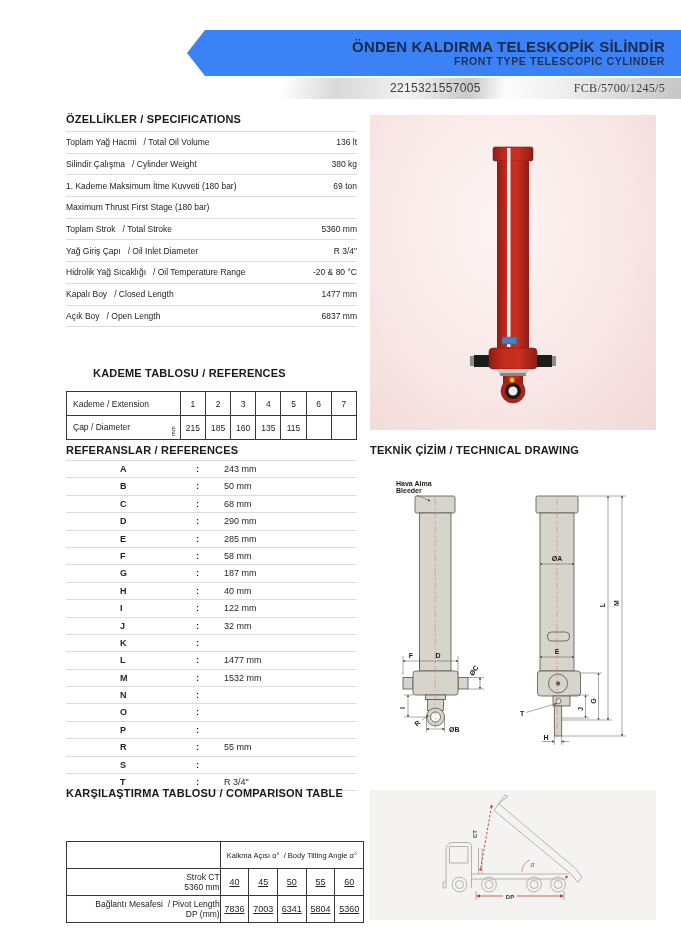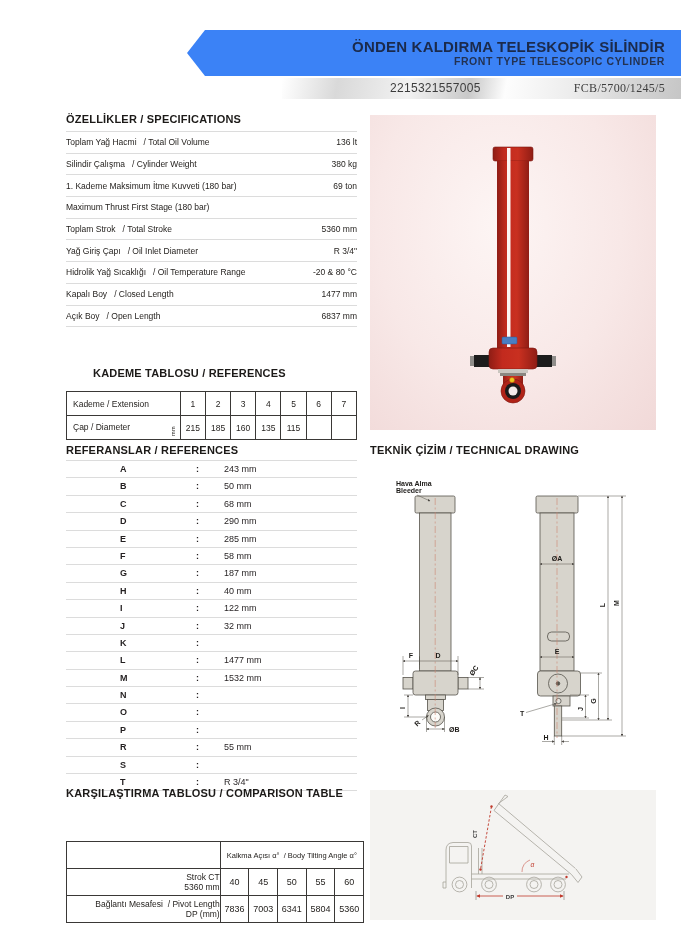--- a/index.html
+++ b/index.html
@@ -46,21 +46,21 @@
   .ref-row{position:relative;height:16.4px;line-height:16.4px;border-bottom:1px solid #dcdcdc;}
   .ref-key{position:absolute;left:54px;font-size:9px;font-weight:bold;}
   .ref-colon{position:absolute;left:130px;font-size:9px;font-weight:bold;}
   .ref-val{position:absolute;left:158px;font-size:9px;}
 
   
   .cmp{left:66px;top:841px;width:298px;}
   .cmp td{height:26px;}
   .cmp .lab{text-align:right;padding-left:12px;width:145px;font-size:8.5px;line-height:10px;}
   .cmp .hdr{font-size:7.5px;}
-  .cmp .num{width:28px;font-size:9px;}
+  .cmp .num{width:28px;font-size:9px;text-decoration:underline;}
 
   
   .product-box{position:absolute;left:370px;top:115px;width:286px;height:315px;
                background:radial-gradient(ellipse at 45% 35%, #fdf5f4 0%, #f8e8e7 55%, #f1d9d8 100%);}
   .tech-wrap{position:absolute;left:370px;top:460px;width:300px;height:318px;}
   .truck-box{position:absolute;left:370px;top:790px;width:286px;height:130px;background:#f4f3f1;}
   svg{display:block;}
   svg text{font-family:"Liberation Sans",sans-serif;}
   .dim-t{font-size:7px;font-weight:bold;fill:#1e1c19;}
   .truck-t{font-size:6px;font-weight:bold;fill:#3a3a3a;}

